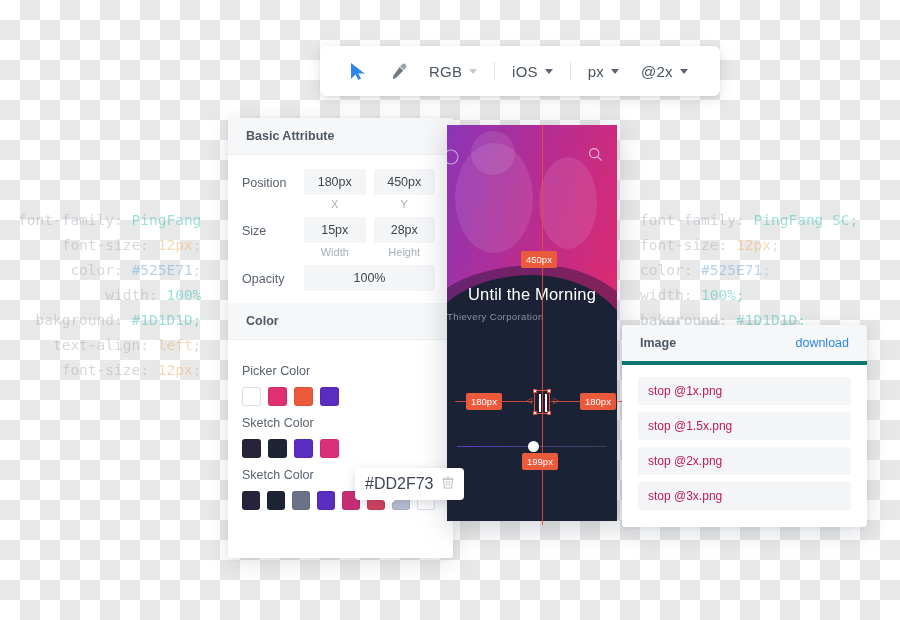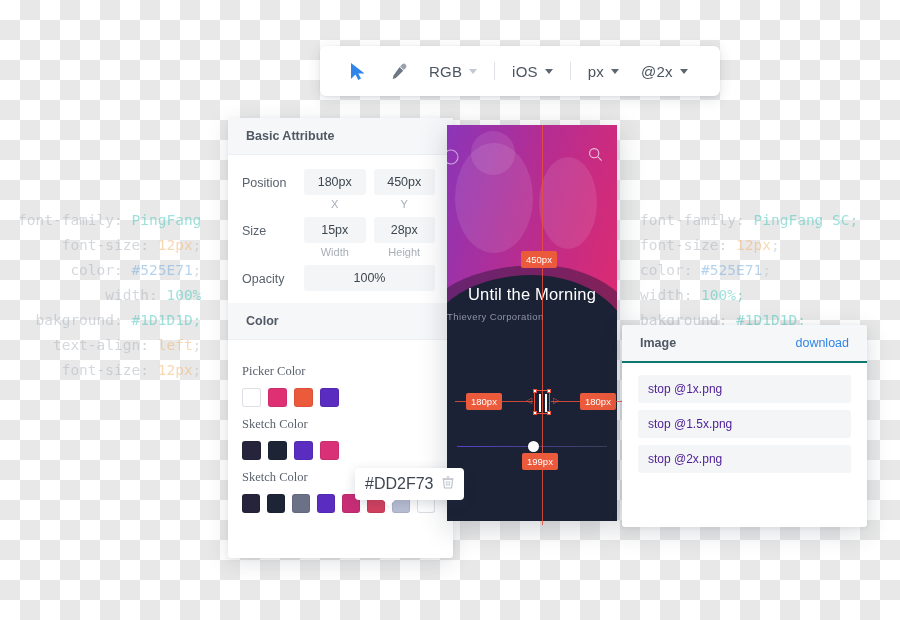--- a/index.html
+++ b/index.html
@@ -71,21 +71,21 @@
   .fieldwrap{flex:1;display:flex;flex-direction:column;align-items:center;}
   .fieldbox{
     background:#f4f5f7;border-radius:3px;
     width:100%;box-sizing:border-box;
     padding:6px 4px;text-align:center;
     font-size:12.5px;color:#3d4650;
   }
   .fieldsub{font-size:11px;color:#a7aeb6;margin-top:3px;margin-bottom:5px;}
   .fieldbox.wide{width:100%;}
 
-  .colorgroup{margin-bottom:6px;font-family:Liberation Serif, serif;}
+  .colorgroup{margin-bottom:6px;}
   .colorgroup .cg-title{font-size:12.5px;color:#59626d;margin:10px 0 9px 0;}
   .swatches{display:flex;gap:7px;}
   .swatch{width:19px;height:19px;border-radius:3px;box-shadow:0 0 0 1px rgba(0,0,0,.07) inset;cursor:pointer;}
   .swatch.bordered{box-shadow:0 0 0 1px #dcdfe3 inset;}
 
   
   #hex-tooltip{
     position:absolute;left:355px;top:468px;
     background:#fff;border-radius:4px;
     box-shadow:0 3px 12px rgba(40,50,70,.18);
@@ -148,31 +148,31 @@
   .arrowmark{position:absolute;color:#e8503a;font-size:8px;line-height:1;z-index:30;}
 
   
   #image-panel{
     position:absolute;left:622px;top:325px;width:245px;height:202px;
     background:#fff;border-radius:3px;
     box-shadow:0 6px 24px rgba(40,50,70,.16),0 1px 4px rgba(40,50,70,.08);
     z-index:35;overflow:hidden;
   }
   #image-panel .ip-head{
-    background:#f6f7f9;border-bottom:2px solid #0f766e;
+    background:#f6f7f9;border-bottom:4px solid #0f766e;
     display:flex;align-items:center;justify-content:space-between;
     padding:11px 18px;
     gap:40px;
   }
   .ip-title{font-size:12.5px;color:#4f5964;font-weight:bold;}
   .ip-download{font-size:12.5px;color:#2f86e8;cursor:pointer;}
   .ip-body{padding:12px 16px;display:flex;flex-direction:column;gap:7px;}
   .ip-row{
     background:#f4f5f7;border-radius:3px;
-    padding:7px 10px;font-size:12px;color:#4c1d95;cursor:pointer;
+    padding:7px 10px;font-size:12px;color:#be185d;cursor:pointer;
   }
 </style>
 </head>
 <body>
 
 <div class="stage">
 
   <div class="codeblock" id="code-left"><span class="k">font-family: </span><span class="teal">PingFang</span>
 <span class="k">font-size: </span><span class="orange">12px</span><span class="gray">;</span>
 <span class="k">color: </span><span class="blue">#525E71</span><span class="gray">;</span>
@@ -369,16 +369,17 @@
 
   <div id="image-panel">
     <div class="ip-head">
       <span class="ip-title">Image</span>
       <span class="ip-download">download</span>
     </div>
     <div class="ip-body" id="asset-list">
         <div class="ip-row">stop @1x.png</div>
         <div class="ip-row">stop @1.5x.png</div>
         <div class="ip-row">stop @2x.png</div>
+        <div class="ip-row">stop @3x.png</div>
       </div>
   </div>
 
 </div>
 
 </body></html>

